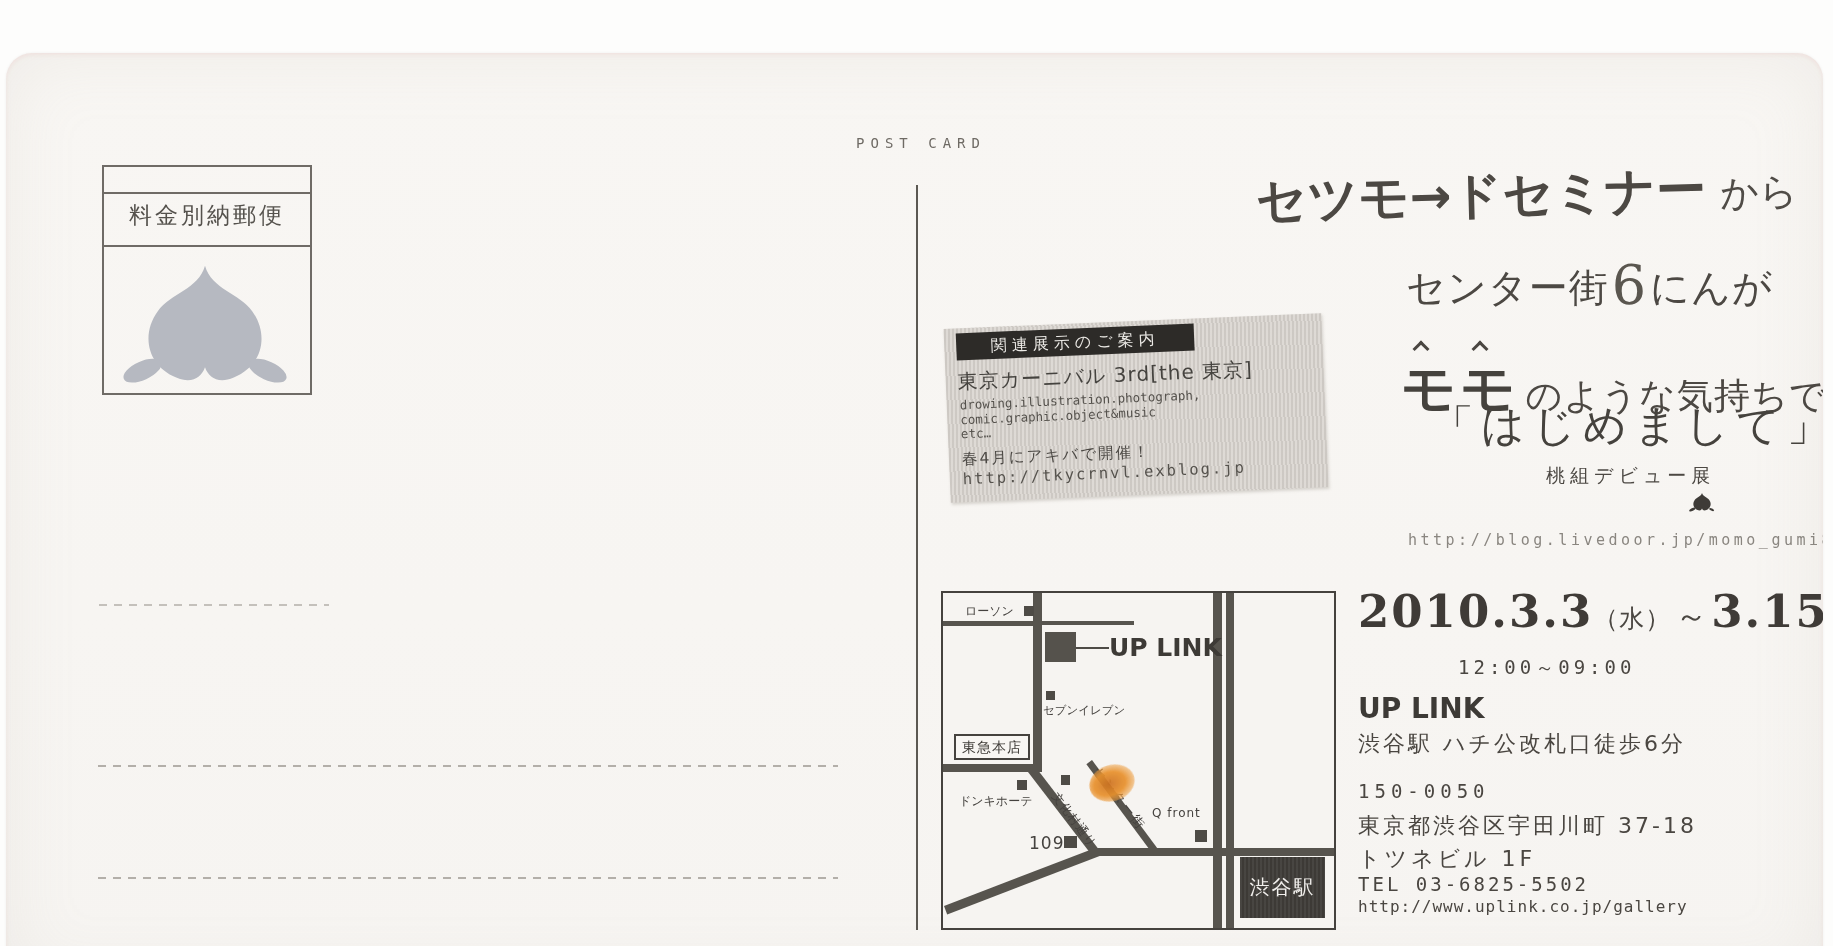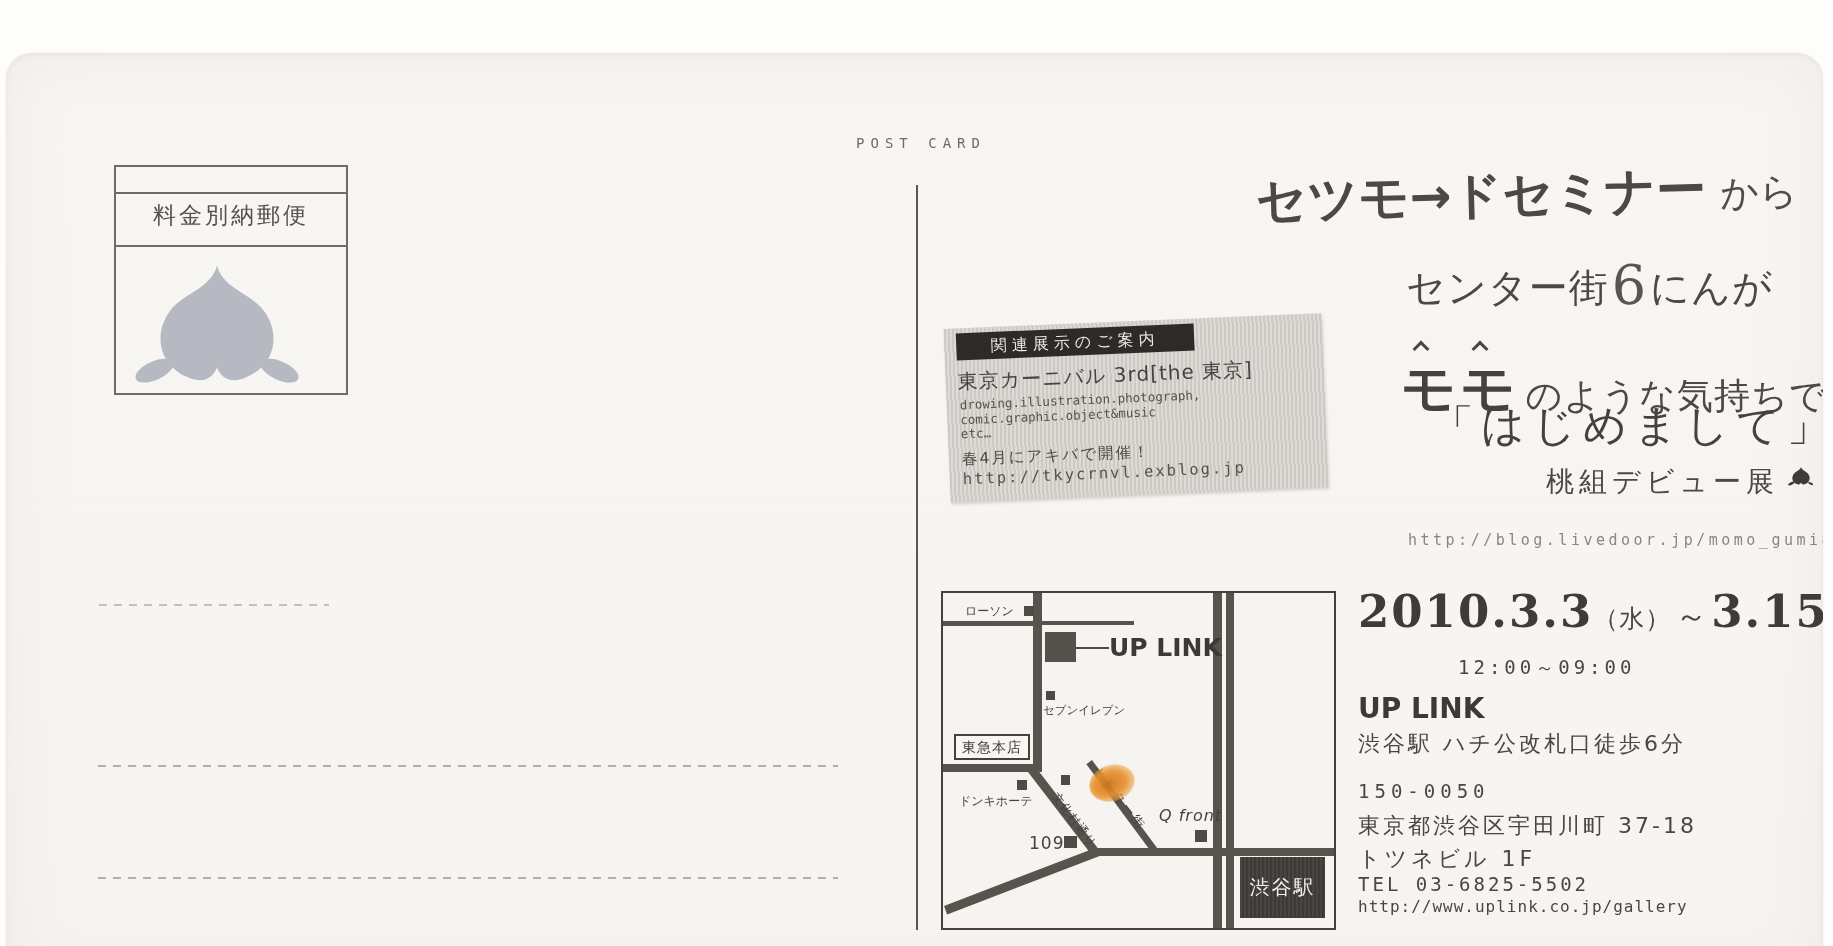--- a/index.html
+++ b/index.html
@@ -16,21 +16,21 @@
   }
 
   .abs { position:absolute; }
 
   
   .postcard-label { left:845px; top:82px; width:140px; text-align:center;
     font-family:"DejaVu Sans Mono", monospace; font-size:14px; letter-spacing:6px; color:#6e6a64; }
   .divider { left:910px; top:132px; width:2px; height:745px; background:#5b5852; }
 
   
-  .stamp { left:108px; top:112px; width:234px; height:230px; border:2px solid #6f6b66; background:transparent; }
+  .stamp { left:96px; top:112px; width:210px; height:230px; border:2px solid #6f6b66; background:transparent; }
   .stamp .rule { position:absolute; left:0; width:100%; height:2px; background:#6f6b66; }
   .stamp .rule.r1 { top:25px; } .stamp .rule.r2 { top:78px; }
   .stamp .stamp-text { position:absolute; left:0; top:33px; width:100%; text-align:center;
     font-size:23px; letter-spacing:3px; color:#55524d; }
   .stamp svg { position:absolute; left:16px; top:92px; }
 
   
   .dash { height:2px; background:repeating-linear-gradient(90deg,#b3afa9 0 8px, transparent 8px 15px); }
   .dash.d1 { left:93px; top:551px; width:230px; opacity:.75; }
   .dash.d2 { left:92px; top:712px; width:740px; }
@@ -55,21 +55,21 @@
   .hl1 .main { font-size:50px; font-weight:bold; color:#4c4843; letter-spacing:0px; }
   .hl1 .suffix { font-size:38px; color:#504c47; margin-left:14px; }
   .hl2 { left:1400px; top:198px; white-space:nowrap; font-size:39px; color:#4c4843; letter-spacing:1px; }
   .hl2 .num6 { font-family:"DejaVu Serif", serif; font-size:54px; color:#5a564f; position:relative; top:3px; margin:0 3px; }
   .hl3 { left:1395px; top:300px; white-space:nowrap; display:flex; align-items:flex-end; }
   .momo-char { position:relative; display:inline-block; font-size:54px; font-weight:bold; color:#45423d; margin-right:4px; }
   .momo-char .hat { position:absolute; left:14px; top:-10px; width:12px; height:12px;
     border-left:3px solid #4a4641; border-top:3px solid #4a4641; transform:rotate(45deg); }
   .hl3 .rest { font-size:36px; color:#4c4843; letter-spacing:1px; padding-bottom:5px; margin-left:6px; }
   .hl4 { left:1425px; top:344px; white-space:nowrap; font-size:43px; letter-spacing:7px; color:#45423d; }
-  .hl5 { left:1540px; top:410px; white-space:nowrap; font-size:28px; letter-spacing:5px; color:#4c4843; display:flex; align-items:flex-start; }
+  .hl5 { left:1540px; top:410px; white-space:nowrap; font-size:19px; letter-spacing:5px; color:#4c4843; display:flex; align-items:flex-end;flex-direction:column; }
   .hl5 svg { margin-left:9px; position:relative; top:2px; }
   .blog-url { left:1402px; top:478px; font-family:"DejaVu Sans Mono", monospace; font-size:15px;
     letter-spacing:3.5px; color:#8a8680; white-space:nowrap; }
 
   
   .map { left:935px; top:538px; width:395px; height:339px; border:2px solid #45423e; background:#f6f4f1; overflow:hidden; }
   .map .road { position:absolute; background:#57544e; }
   .map .sq { position:absolute; background:#4e4b46; }
   .map .lbl { position:absolute; font-size:12px; color:#45423f; white-space:nowrap; }
   .map .tokyu { position:absolute; left:11px; top:141px; width:76px; height:26px; border:2px solid #45423e;
@@ -182,21 +182,21 @@
 
     <div class="sq" style="left:118px;top:182px;width:9px;height:10px;"></div>
     <div class="lbl" style="left:118px;top:196px;transform:rotate(53deg);transform-origin:0 0;letter-spacing:1px;">文化村通り</div>
 
     <div class="lbl" style="left:160px;top:170px;transform:rotate(52deg);transform-origin:0 0;font-size:13px;letter-spacing:2px;">センター街</div>
     <div class="marker"></div>
 
     <div class="lbl" style="left:86px;top:240px;font-size:17px;letter-spacing:1px;">109</div>
     <div class="sq" style="left:121px;top:243px;width:13px;height:12px;"></div>
 
-    <div class="lbl" style="left:216px;top:213px;font-size:16px;letter-spacing:1px;font-style:italic;">Q front</div>
+    <div class="lbl" style="left:209px;top:213px;font-size:12px;letter-spacing:1px;">Q front</div>
     <div class="sq" style="left:252px;top:237px;width:12px;height:12px;"></div>
 
     <div class="shibuya">渋谷駅</div>
   </div>
 
   <div class="abs date-line">
     <span class="big">2010.3.3</span><span class="small">（水）</span><span class="tilde">～</span><span class="big">3.15</span>
   </div>
   <div class="abs hours">12:00～09:00</div>
   <div class="abs venue">UP LINK</div>

